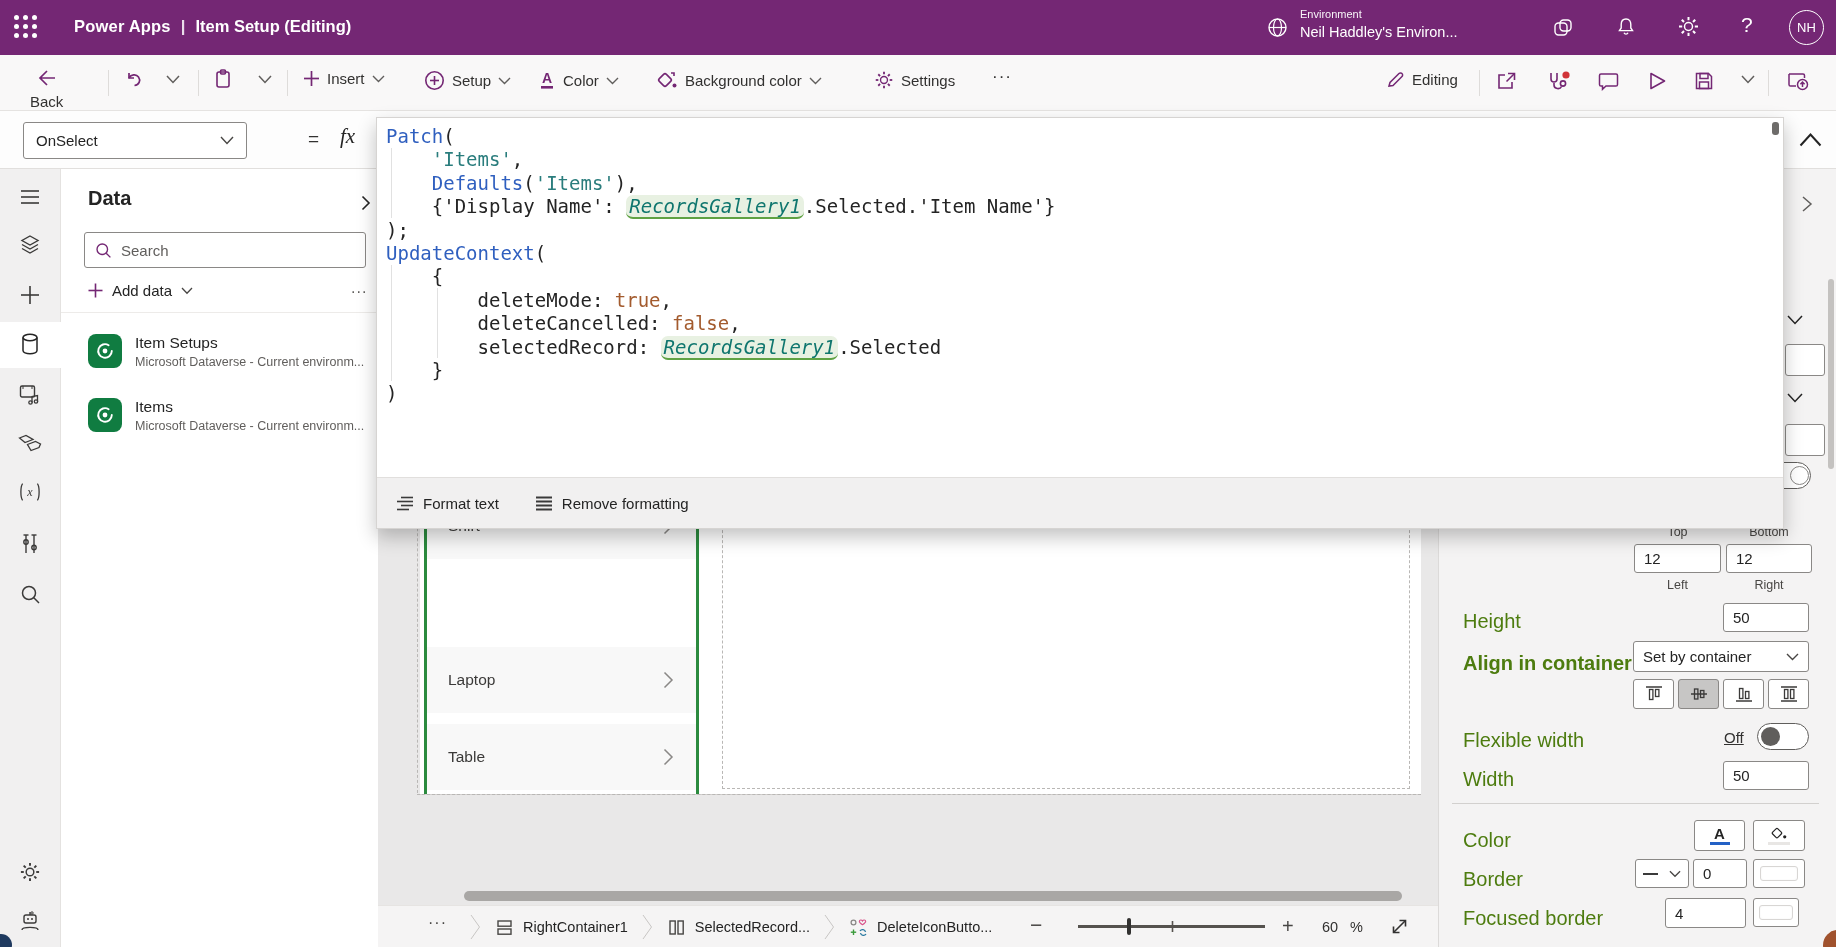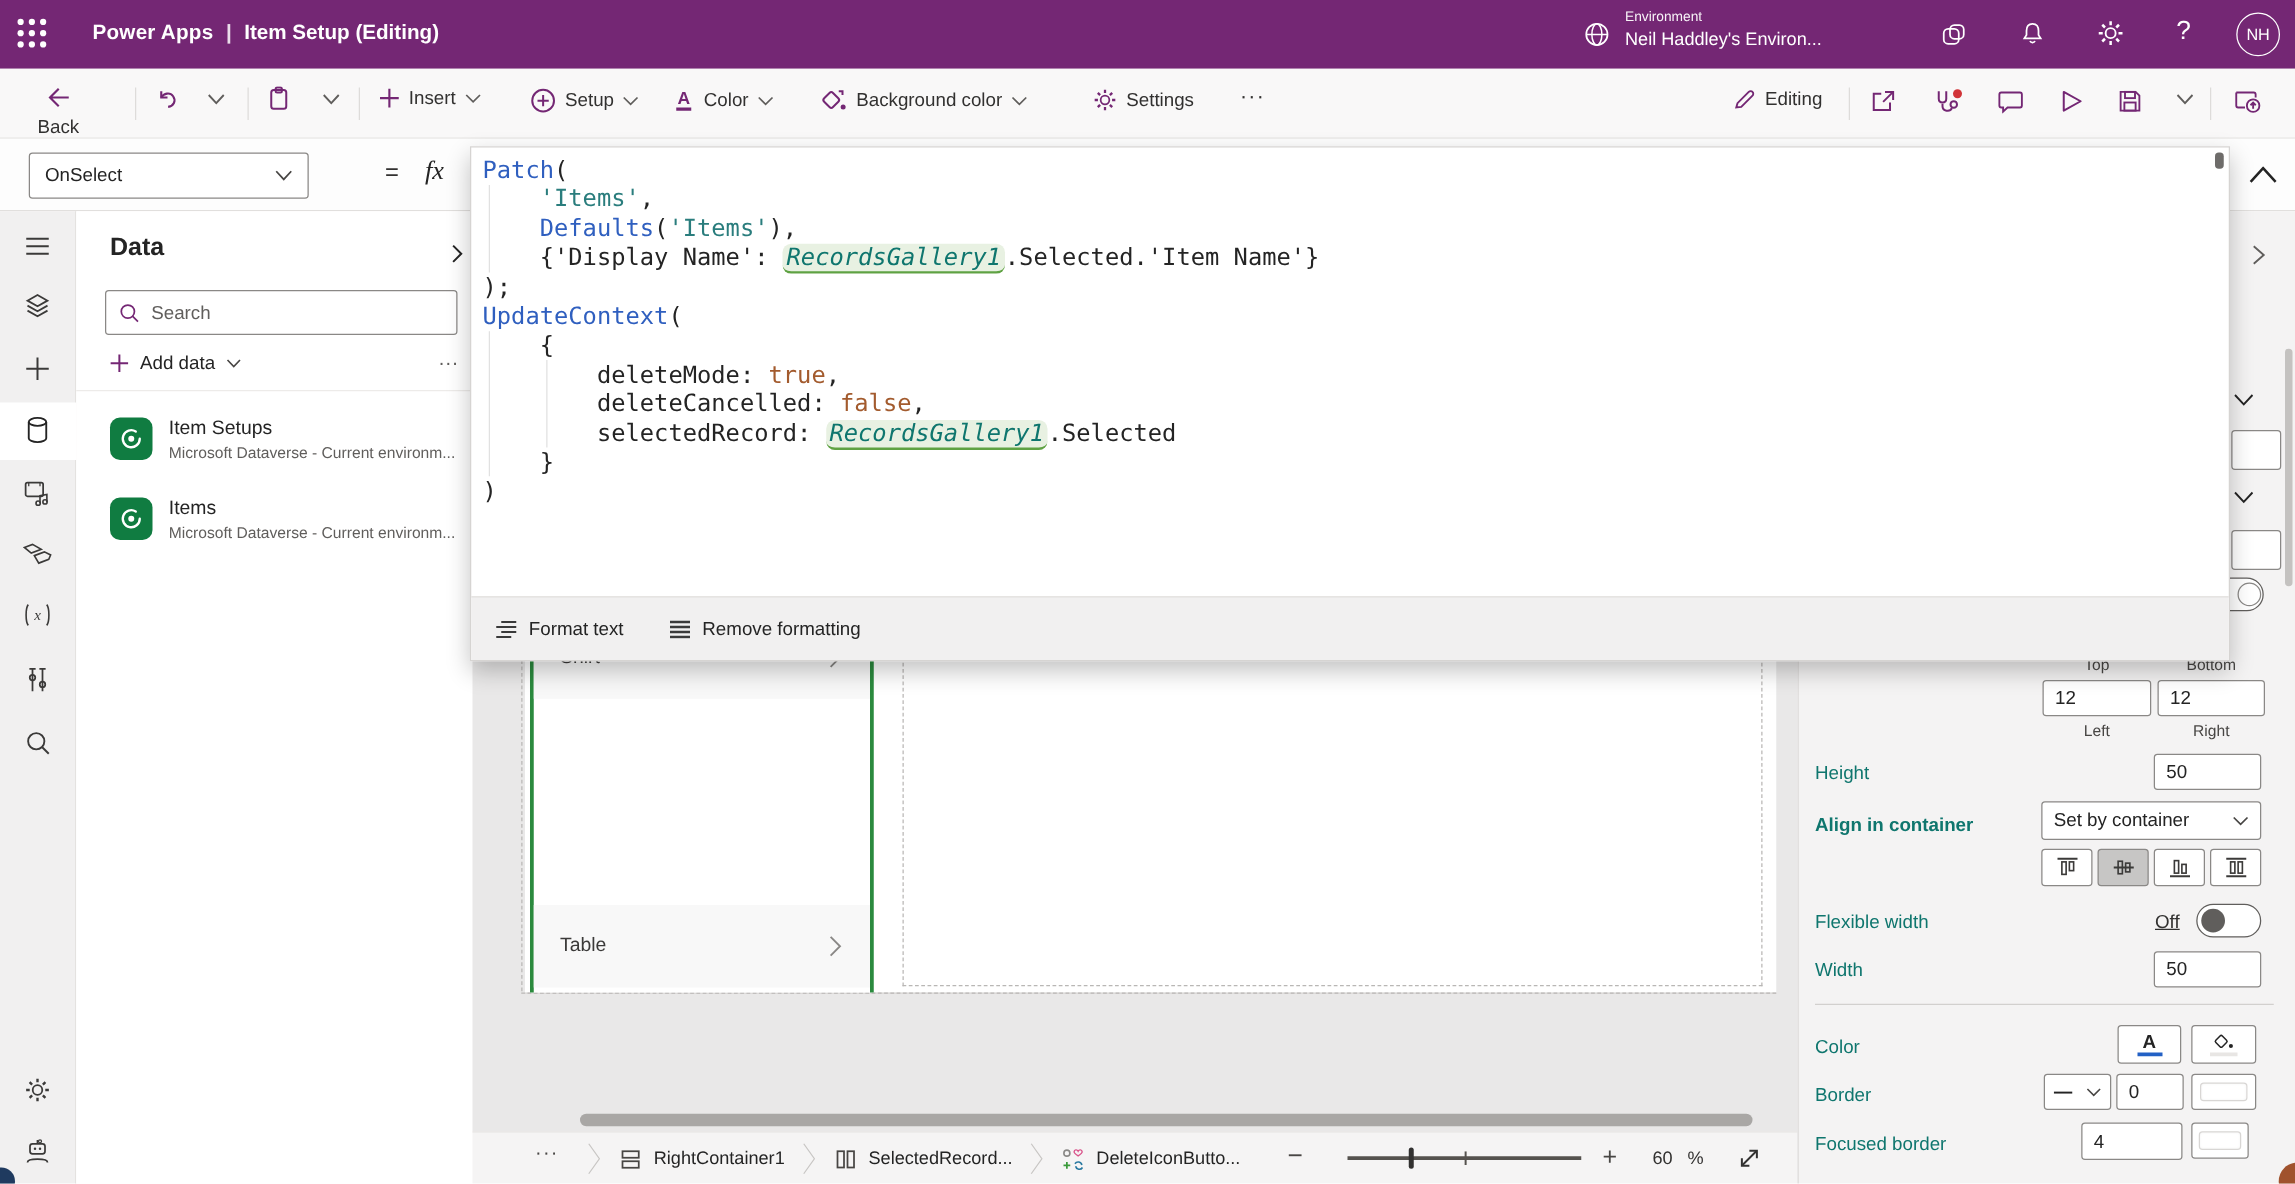--- a/index.html
+++ b/index.html
@@ -67,21 +67,21 @@
   #ed-scroll-thumb { position:absolute; right:4px; top:4px; width:7px; height:13px; background:#6e6c6a; border-radius:3px; }
 
   
   #statusbar { left:378px; top:905px; width:1060px; height:42px; background:#f5f4f4; border-top:1px solid #e6e4e2; }
   #crumbs { position:absolute; left:46px; top:0; height:42px; display:flex; align-items:center; gap:14px; }
   .crumb { display:flex; align-items:center; gap:9px; font-size:14.5px; color:#242424; }
   #hscroll { left:464px; top:891px; width:938px; height:10px; border-radius:5px; background:#a9a7a5; }
 
   
   #rightpanel { left:1438px; top:169px; width:398px; height:778px; background:#f4f3f3; border-left:1px solid #dcdad9; }
-  .plabel { position:absolute; left:13px; font-size:15px; color:#0f766e; }
+  .plabel { position:absolute; left:24px; font-size:20px; color:#4d7c0f; }
   .pcaption { position:absolute; font-size:12.5px; color:#484644; text-align:center; }
   .pinput { position:absolute; height:29px; border:1px solid #8a8886; border-radius:3px; background:#fff; font-size:15px; font-family:"Liberation Sans",sans-serif; color:#242424; padding:0 0 0 9px; }
   .pbtn { position:absolute; border:1px solid #8a8886; border-radius:3px; background:#fff; display:flex; align-items:center; justify-content:center; }
   .swatch-inner { width:76%; height:58%; border:1px solid #d8d6d4; border-radius:3px; background:#fff; box-shadow:inset 0 0 2px rgba(0,0,0,.06); }
   .pdd { position:absolute; height:31px; border:1px solid #8a8886; border-radius:3px; background:#fff; display:flex; align-items:center; justify-content:space-between; padding:0 9px; font-size:15px; }
   .toggle { position:absolute; width:52px; height:27px; border:1px solid #605e5c; border-radius:14px; background:#fff; }
   .toggle .knob { position:absolute; left:3px; top:3px; width:19px; height:19px; border-radius:50%; background:#605e5c; }
   .sliver-input { position:absolute; height:32px; background:#fff; border:1px solid #8a8886; border-radius:3px; }
 </style>
 </head>
@@ -470,20 +470,28 @@
 
   <div class="abs" id="canvas">
     <div id="appscreen"></div>
     <div id="rightcontainer"></div>
     <div class="abs" style="left:39px; top:324px; width:0; height:300px; border-left:1px dashed #b9b7b5;"></div>
     <div class="abs" style="left:39px; top:625px; width:1004px; height:0; border-top:1px dashed #b9b7b5;"></div>
     <div id="gallery">
       <div id="gallery-rows" style="position:absolute; left:0; top:0; width:100%; height:100%;">
           <div class="g-row" style="top: 0px;">
             <span class="g-label">Shirt</span>
+            <span class="g-chev">
+              <svg width="11" height="18" viewBox="0 0 11 18">
+                <polyline points="1.5,1.5 9,9 1.5,16.5" fill="none" stroke="#8a8886" stroke-width="1.5"></polyline>
+              </svg>
+            </span>
+          </div>
+          <div class="g-row" style="top: 154px;">
+            <span class="g-label">Laptop</span>
             <span class="g-chev">
               <svg width="11" height="18" viewBox="0 0 11 18">
                 <polyline points="1.5,1.5 9,9 1.5,16.5" fill="none" stroke="#8a8886" stroke-width="1.5"></polyline>
               </svg>
             </span>
           </div>
           <div class="g-row" style="top: 231px;">
             <span class="g-label">Table</span>
             <span class="g-chev">
               <svg width="11" height="18" viewBox="0 0 11 18">

